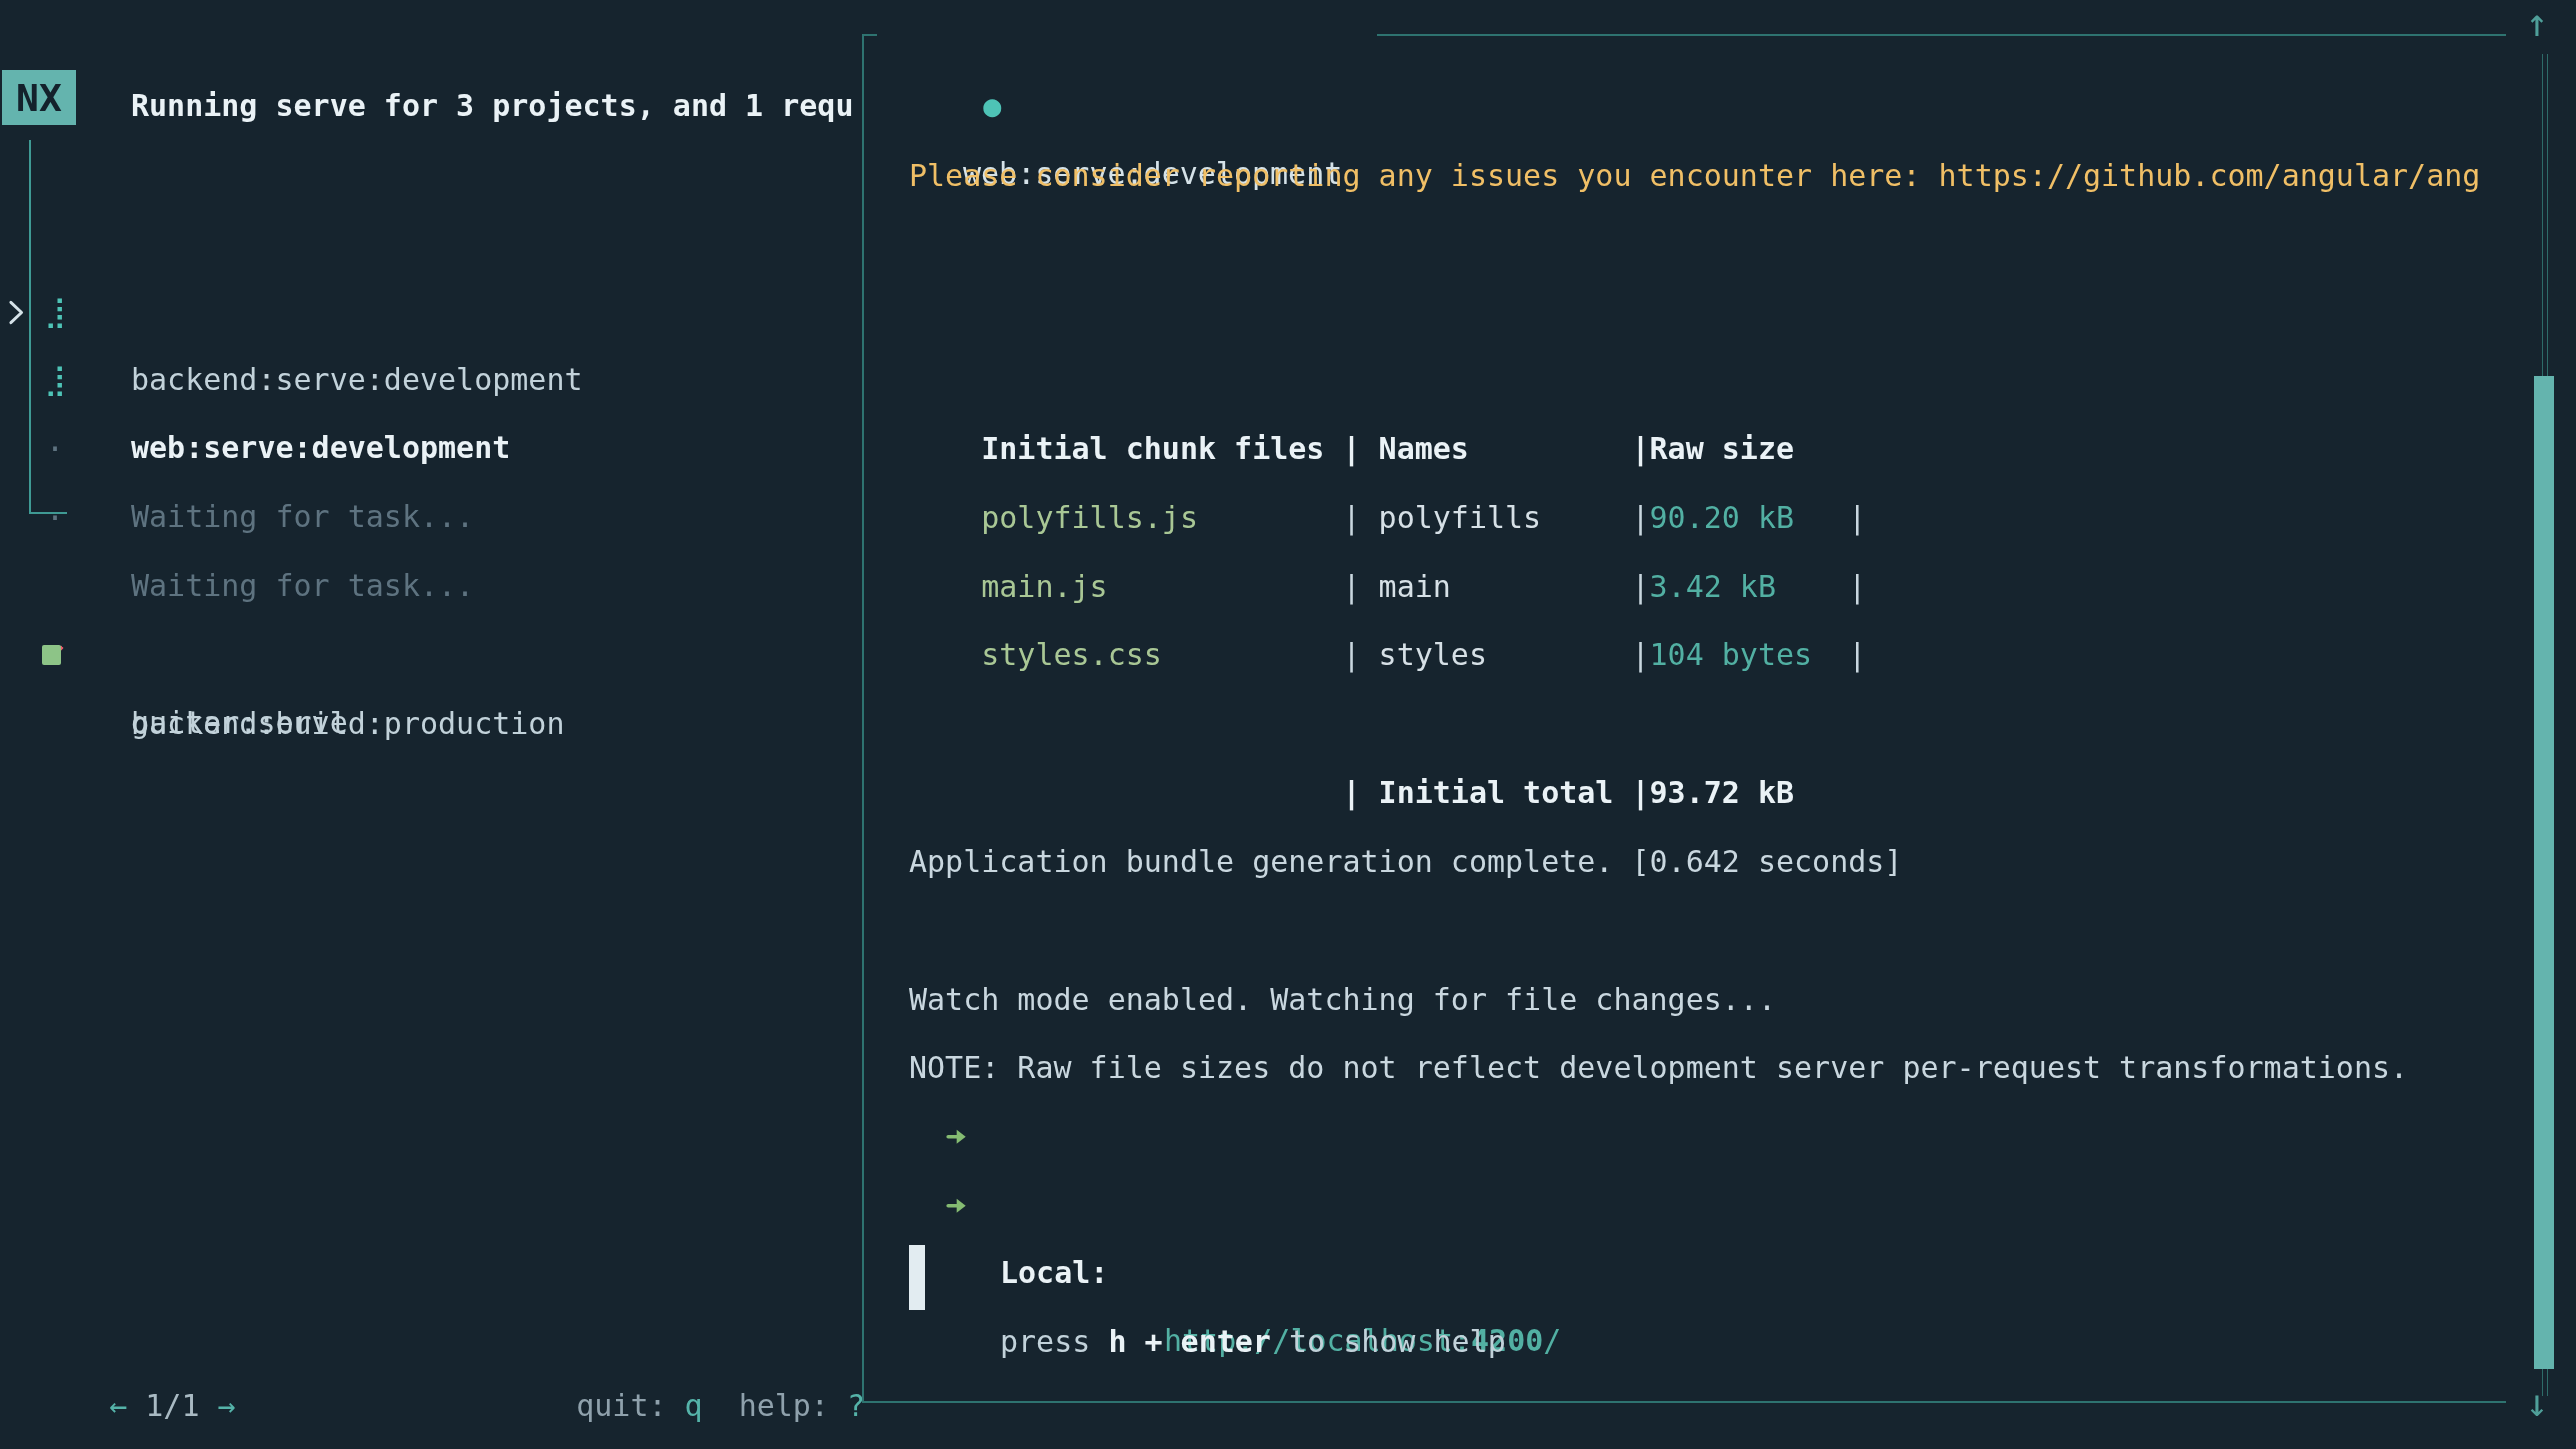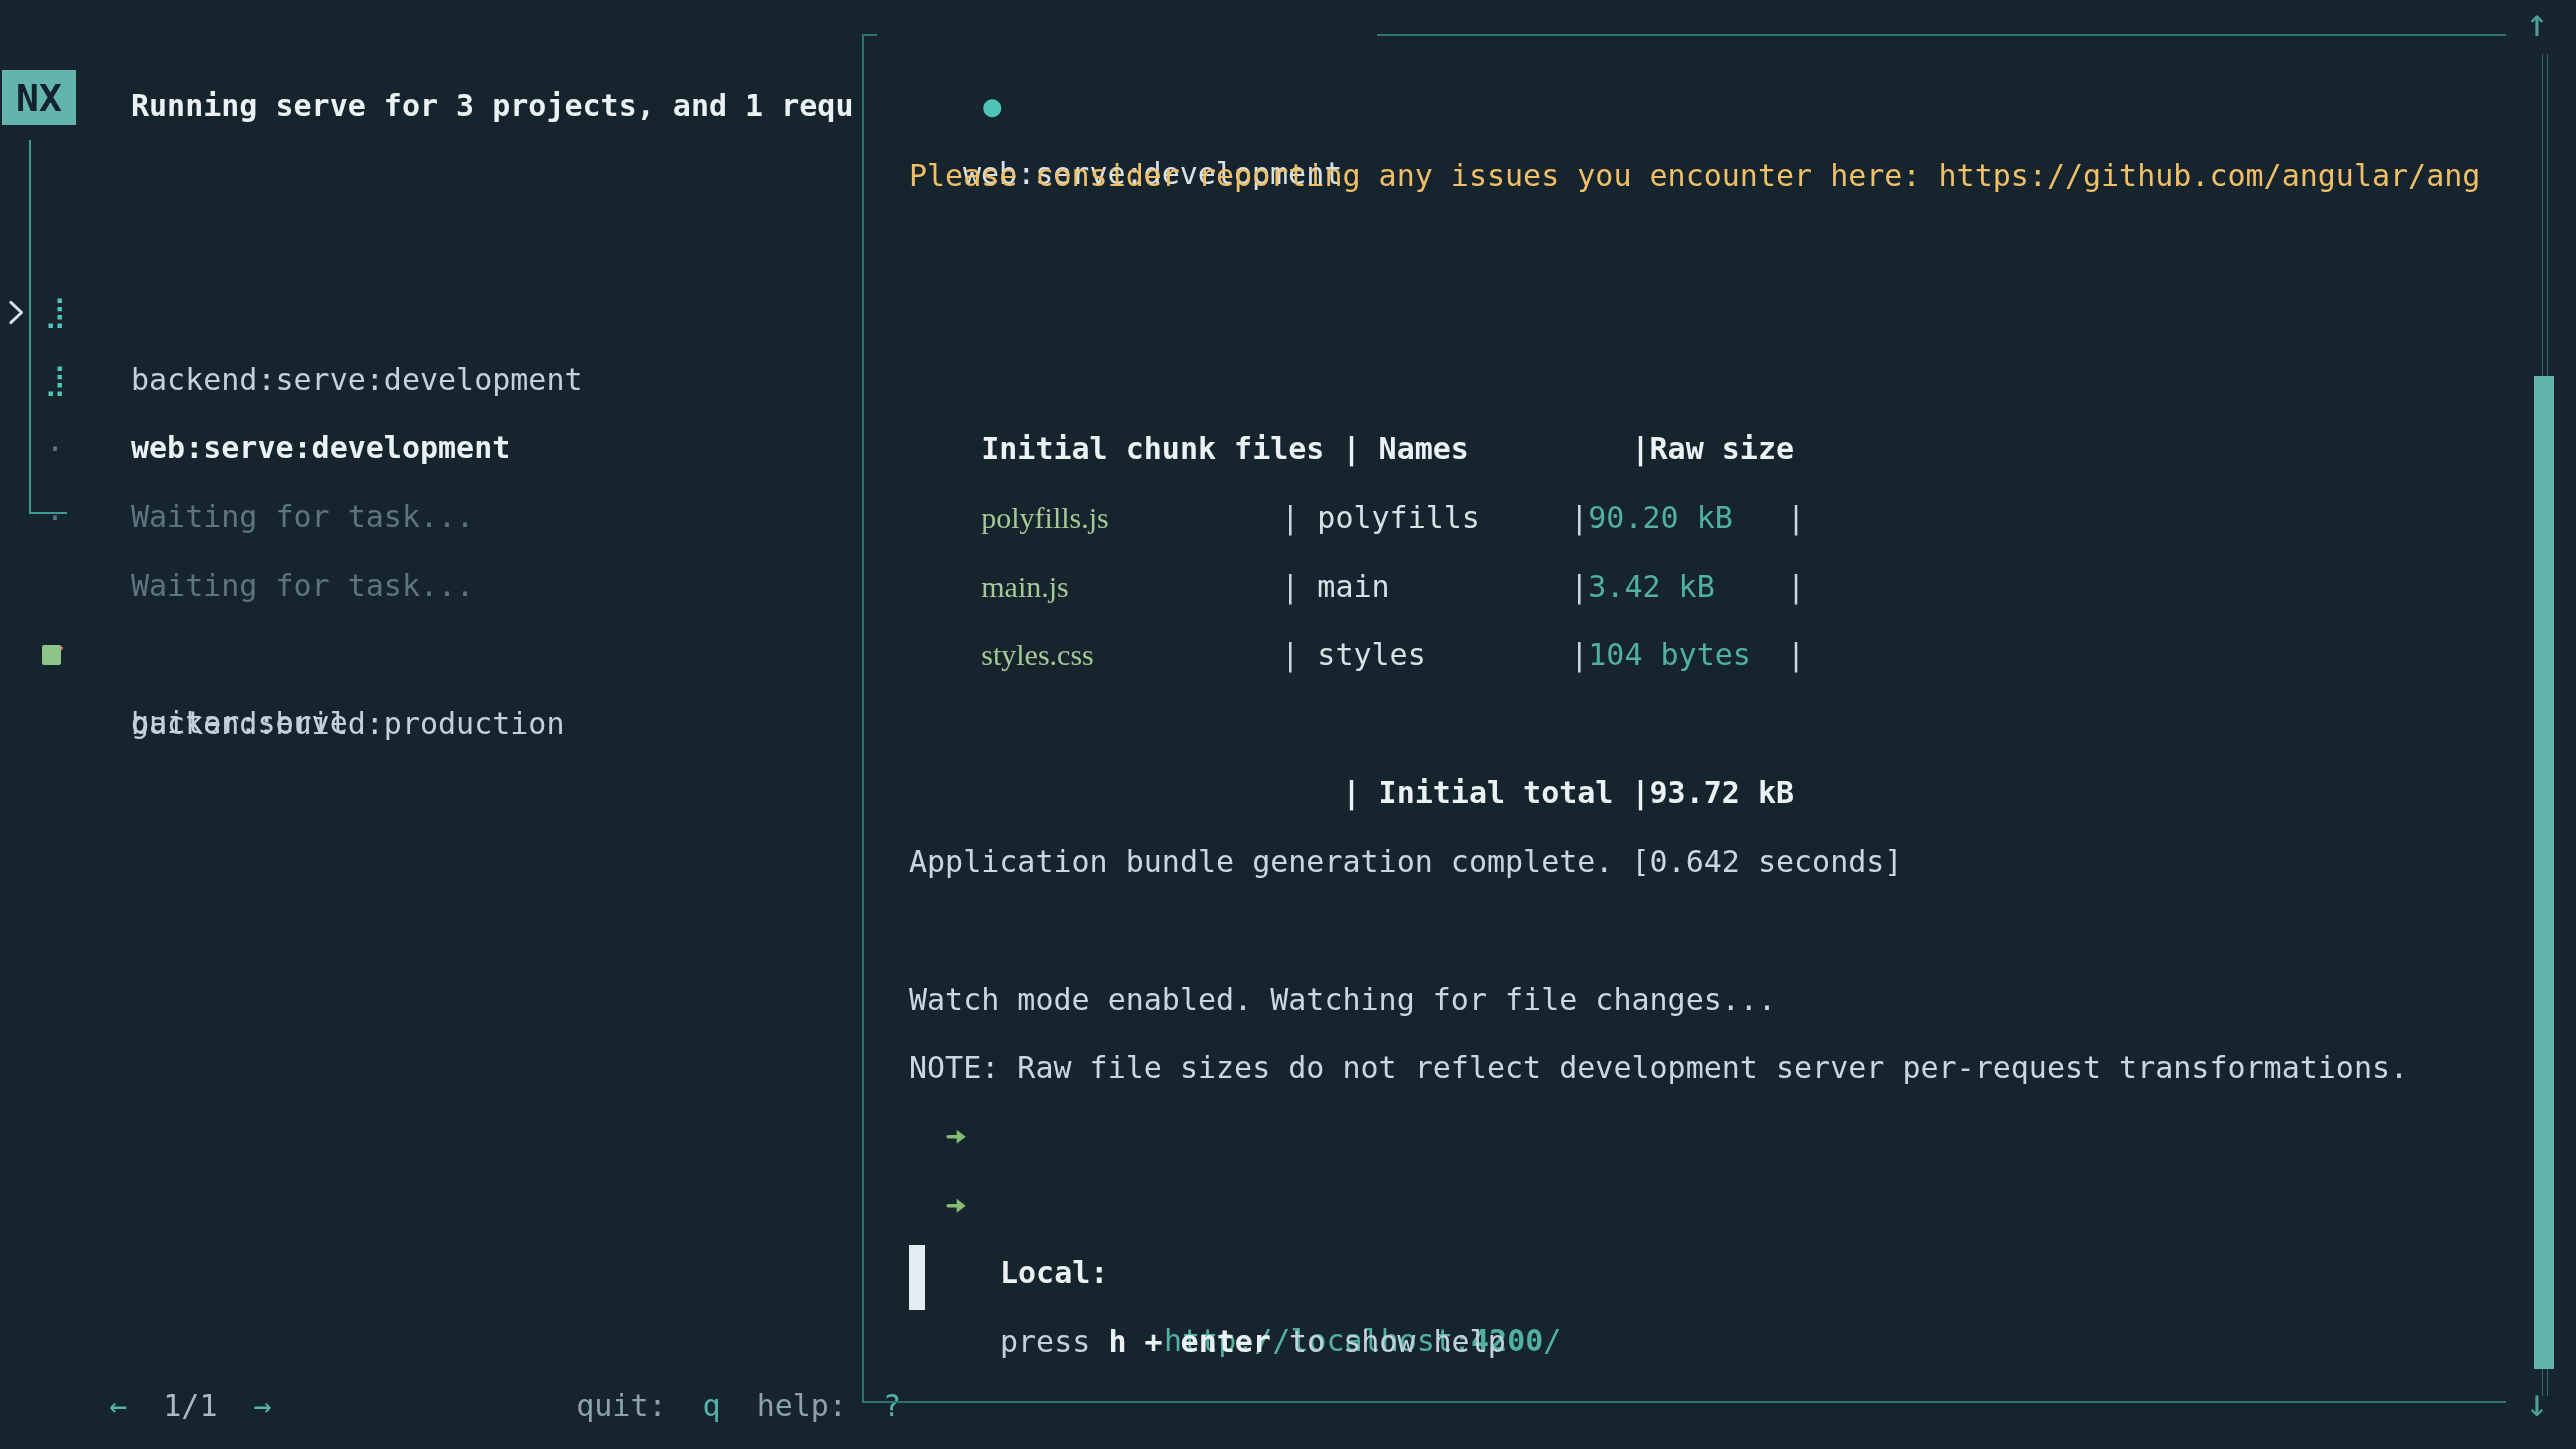--- a/index.html
+++ b/index.html
@@ -9,21 +9,21 @@
     font-family:"DejaVu Sans Mono","DejaVu Sans",monospace;
     font-size:30px; line-height:68px; color:#c9d7df;
   }
   .abs{position:absolute;}
   .line{position:absolute; white-space:pre; height:68px;}
   .bold{font-weight:bold;}
   .white{color:#eaf2f6;}
   .dim{color:#5e7380;}
   .grey{color:#c2d2da;}
   .orange{color:#f0bf66;}
-  .green{color:#a9c795;font-family:Liberation Serif, serif;}
+  .green{color:#a9c795;}
   .teal{color:#52b0a3;}
   .tealbright{color:#4ec3b6;}
   .red{color:#ee5d6c;}
   .hintkey{color:#55b3a9;}
   .hintlabel{color:#8fa1ac;}
 
   
   .logo{left:2px; top:70px; width:74px; height:55px; background:#64b4ae;
         display:flex; align-items:center; justify-content:center;
         color:#14222c; font-weight:bold; font-size:38px; line-height:1;}
@@ -34,21 +34,21 @@
   .sb-title{left:131px; top:72px; width:732px; overflow:hidden;}
   .sb-item{left:0; width:859px;}
   .sb-icon{position:absolute; left:39px; width:32px; text-align:center; display:inline-block;}
   .sb-label{position:absolute; left:131px;}
   .chevron{left:2.7px; top:299px;}
   .sq{left:42px; top:645px; width:19px; height:20px; background:#8dc487; border-radius:2px;}
 
   
   .status-left{left:37px; top:1304px;}
   .status-right{left:504px; top:1304px;}
-  .m1{margin-left:36px;} .m2{margin-left:36px;}
+  .m1{margin-left:18px;} .m2{margin-left:36px;}
 
   
   .bd{background:#2e7370;}
   .b-left{left:862px; top:34px; width:2px; height:1369px;}
   .b-bottom{left:862px; top:1401px; width:1644px; height:2px;}
   .b-topstub{left:862px; top:34px; width:14.8px; height:2px;}
   .b-titleline{left:1377px; top:34px; width:1129px; height:2px;}
 
   
   .main-title{left:911px; top:4px;}

